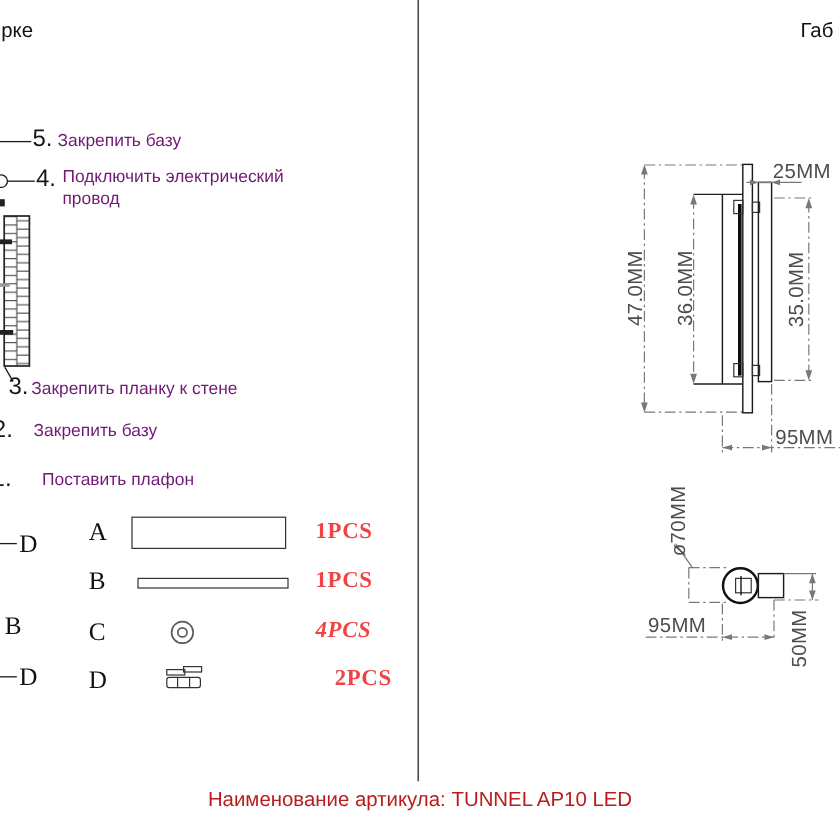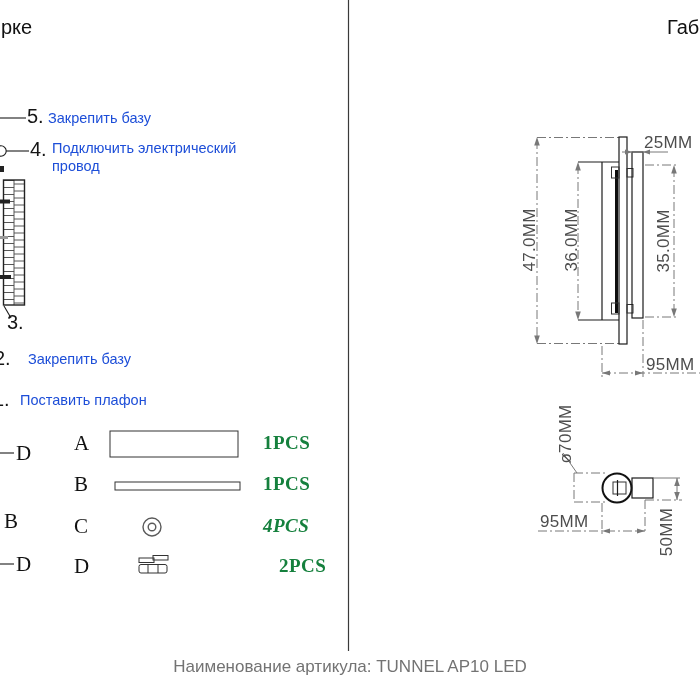--- a/index.html
+++ b/index.html
@@ -1,28 +1,28 @@
 <!DOCTYPE html>
 <html><head>
 <meta charset="utf-8">
 <style>
   html,body{margin:0;padding:0;background:#fff;}
   #stage{position:relative;width:700px;height:700px;background:#ffffff;overflow:hidden;
          font-family:"Liberation Sans", sans-serif;color:#111;}
   svg{position:absolute;left:0;top:0;}
   .t{position:absolute;white-space:nowrap;}
-  .hdr{font-size:20px;color:#111;}
+  .hdr{font-size:17px;color:#111;}
   .stepnum{font-size:20px;color:#161616;}
-  .steplbl{font-size:14.5px;color:#1d4ed8;}
+  .steplbl{font-size:14.5px;color:#701a75;}
   .wrap{white-space:normal;width:192px;line-height:17.5px;margin-top:10px;}
   .serifL{font-family:"Liberation Serif", serif;font-size:21px;color:#111;}
-  .qty{font-family:"Liberation Serif", serif;font-size:19px;font-weight:600;letter-spacing:.5px;color:#15803d;}
+  .qty{font-family:"Liberation Serif", serif;font-size:19px;font-weight:600;letter-spacing:.5px;color:#ef4444;}
   .dimtxt{font-size:17px;color:#4d4d4d;letter-spacing:.3px;}
   .vtext{transform:translate(-50%,-50%) rotate(-90deg);transform-origin:center;}
-  .footer{font-size:17px;color:#737373;transform:translateX(-50%);}
+  .footer{font-size:17px;color:#b91c1c;transform:translateX(-50%);}
   
   .obj{stroke:#1c1c1c;stroke-width:1.2;fill:none;}
   .objbold{stroke:#111;stroke-width:2;fill:none;}
   .objthin{stroke:#333;stroke-width:1;fill:none;}
   .thick{stroke:#0d0d0d;stroke-width:3;fill:none;}
   .dim{stroke:#787878;stroke-width:1;fill:none;stroke-dasharray:9 3 2 3;}
   .dimsolid{stroke:#787878;stroke-width:1;fill:none;}
   .arr{fill:#787878;stroke:none;}
   .lead{stroke:#1c1c1c;stroke-width:1.1;fill:none;}
   .brick{stroke:#444;stroke-width:.9;}
@@ -148,26 +148,27 @@
   <div class="t hdr" style="left:1px;top:16px;">рке</div>
   <div class="t hdr" style="left:667px;top:16px;">Габ</div>
 
   <div class="t stepnum" style="left:27px;top:105px;">5.</div>
   <div class="t steplbl" style="left:48px;top:110px;">Закрепить базу</div>
 
   <div class="t stepnum" style="left:30px;top:138px;">4.</div>
   <div class="t steplbl wrap" style="left:52px;top:130px;">Подключить электрический провод</div>
 
   <div class="t stepnum" style="left:7px;top:311px;">3.</div>
+  <div class="t steplbl" style="left:26px;top:316px;">Закрепить планку к стене</div>
 
   <div class="t stepnum" style="left:-6px;top:347px;">2.</div>
   <div class="t steplbl" style="left:28px;top:351px;">Закрепить базу</div>
 
   <div class="t stepnum" style="left:-7px;top:388px;">1.</div>
-  <div class="t steplbl" style="left:20px;top:392px;">Поставить плафон</div>
+  <div class="t steplbl" style="left:35px;top:392px;">Поставить плафон</div>
 
   <div class="t serifL" style="left:16px;top:441px;">D</div>
   <div class="t serifL" style="left:4px;top:509px;">B</div>
   <div class="t serifL" style="left:16px;top:552px;">D</div>
 
   <div class="t serifL" style="left:74px;top:431px;">A</div>
   <div class="t qty" style="left:263px;top:432px;">1PCS</div>
 
   <div class="t serifL" style="left:74px;top:472px;">B</div>
   <div class="t qty" style="left:263px;top:473px;">1PCS</div>

